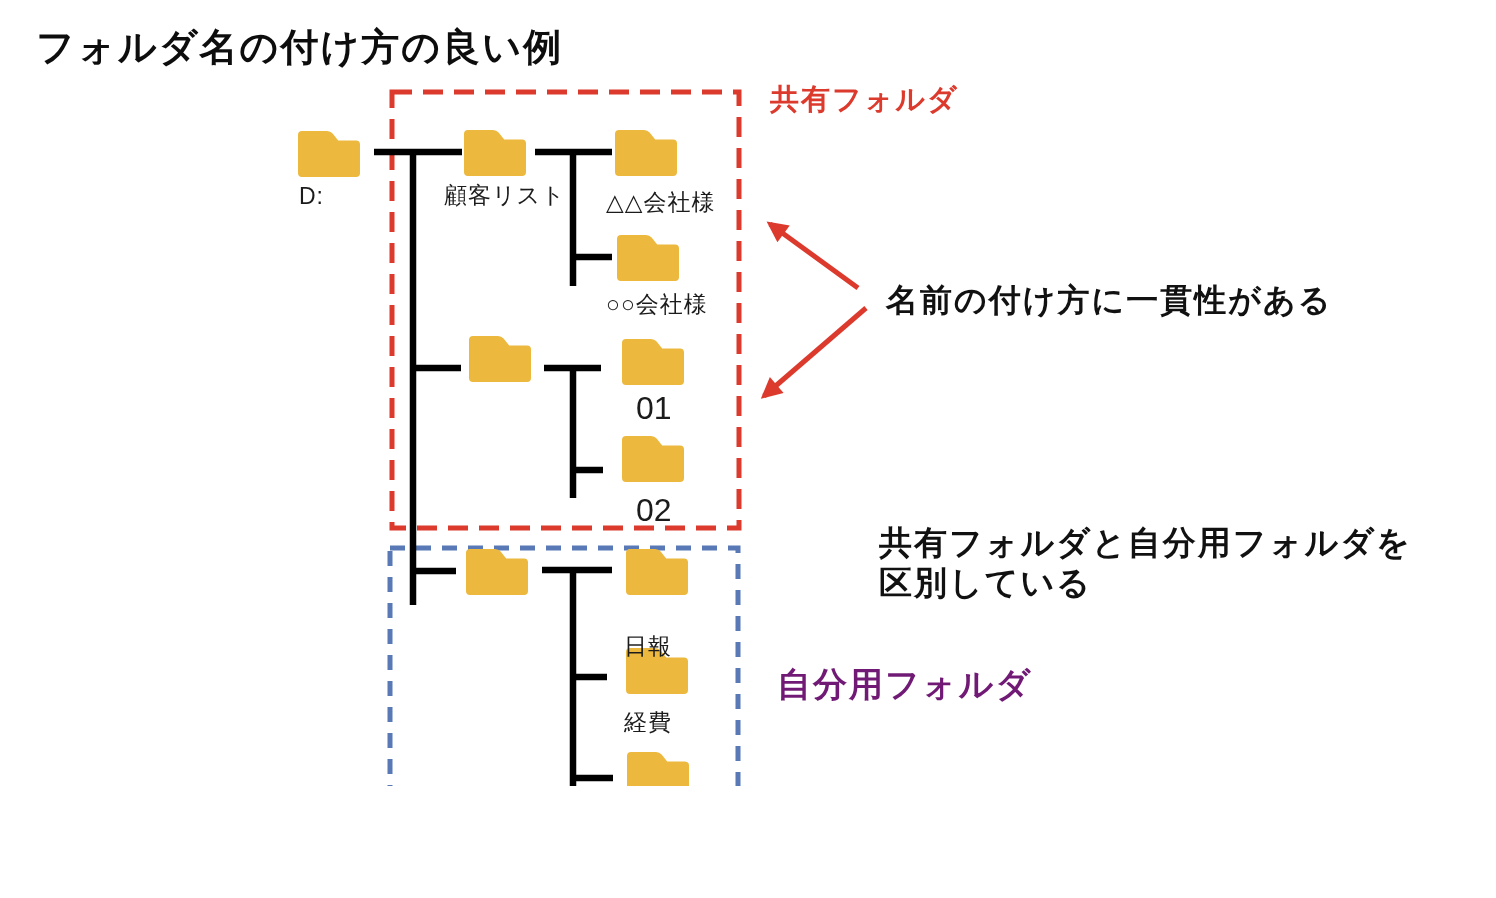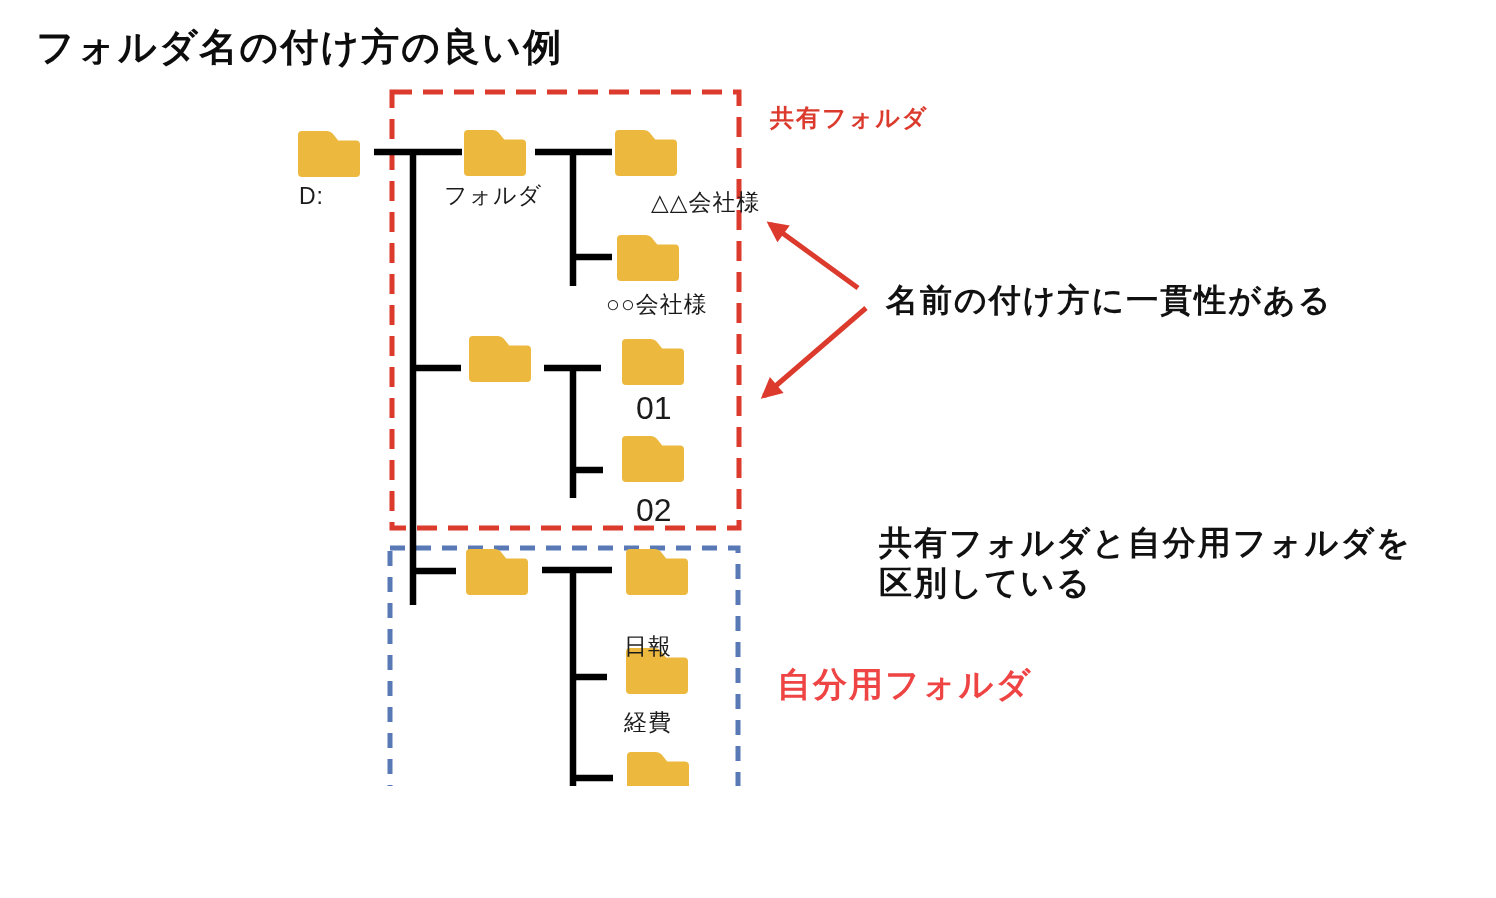--- a/index.html
+++ b/index.html
@@ -24,22 +24,22 @@
     white-space:pre-line;
   }
   .num{font-size:32px;letter-spacing:0;}
   .note{
     position:absolute;
     font-weight:bold;color:#111;
     white-space:pre-line;
   }
   .note-consistency{left:886px;top:279px;font-size:32px;letter-spacing:2px;}
   .note-distinction{left:879px;top:523px;font-size:33px;line-height:40px;letter-spacing:2px;}
-  .group-label-shared{left:770px;top:102px;font-size:24px;letter-spacing:2px;color:#DC3A2D;}
-  .group-label-personal{left:777px;top:662px;font-size:34px;letter-spacing:2px;color:#ef4444;}
+  .group-label-shared{left:770px;top:80px;font-size:29px;letter-spacing:2px;color:#DC3A2D;}
+  .group-label-personal{left:777px;top:662px;font-size:34px;letter-spacing:2px;color:#701a75;}
 </style>
 </head>
 <body>
 
 <div id="canvas">
 
   <svg id="diagram-svg" width="1496" height="898" viewBox="0 0 1496 898">
     <defs>
       <path id="folder-shape" d="M6 3 H31 Q34.5 3 36.6 5.6 L42.2 12.5 H60 Q64 12.5 64 16.5 V45 Q64 49 60 49 H6 Q2 49 2 45 V7 Q2 3 6 3 Z"></path>
       <marker id="arrowhead" viewBox="0 0 10 10" refX="8" refY="5" markerWidth="5.2" markerHeight="4.2" orient="auto-start-reverse" markerUnits="strokeWidth">
@@ -83,22 +83,22 @@
 
     <g fill="none" stroke-width="5" stroke="#DC3A2D">
       <line x1="858" y1="288" x2="770" y2="224" marker-end="url(#arrowhead)"></line>
       <line x1="866" y1="308" x2="764" y2="396" marker-end="url(#arrowhead)"></line>
     </g>
   </svg>
 
   <div class="abs page-title">フォルダ名の付け方の良い例</div>
 
   <div class="flabel" style="left:299px;top:182px;">D:</div>
-  <div class="flabel" style="left:444px;top:181px;">フォルダ</div>
-  <div class="flabel" style="left:606px;top:188px;margin-left:45px;">△△会社様</div>
+  <div class="flabel" style="left:444px;top:181px;">顧客リスト</div>
+  <div class="flabel" style="left:606px;top:188px;">△△会社様</div>
   <div class="flabel" style="left:606px;top:290px;">○○会社様</div>
   <div class="flabel num" style="left:636px;top:394px;">01</div>
   <div class="flabel num" style="left:636px;top:496px;">02</div>
   <div class="flabel" style="left:624px;top:604px;margin-top:28px;">日報</div>
   <div class="flabel" style="left:624px;top:708px;">経費</div>
   <div class="flabel" style="left:616px;top:804px;">アイデア</div>
 
   <div class="note group-label-shared">共有フォルダ</div>
   <div class="note note-distinction">共有フォルダと自分用フォルダを
 区別している</div>

